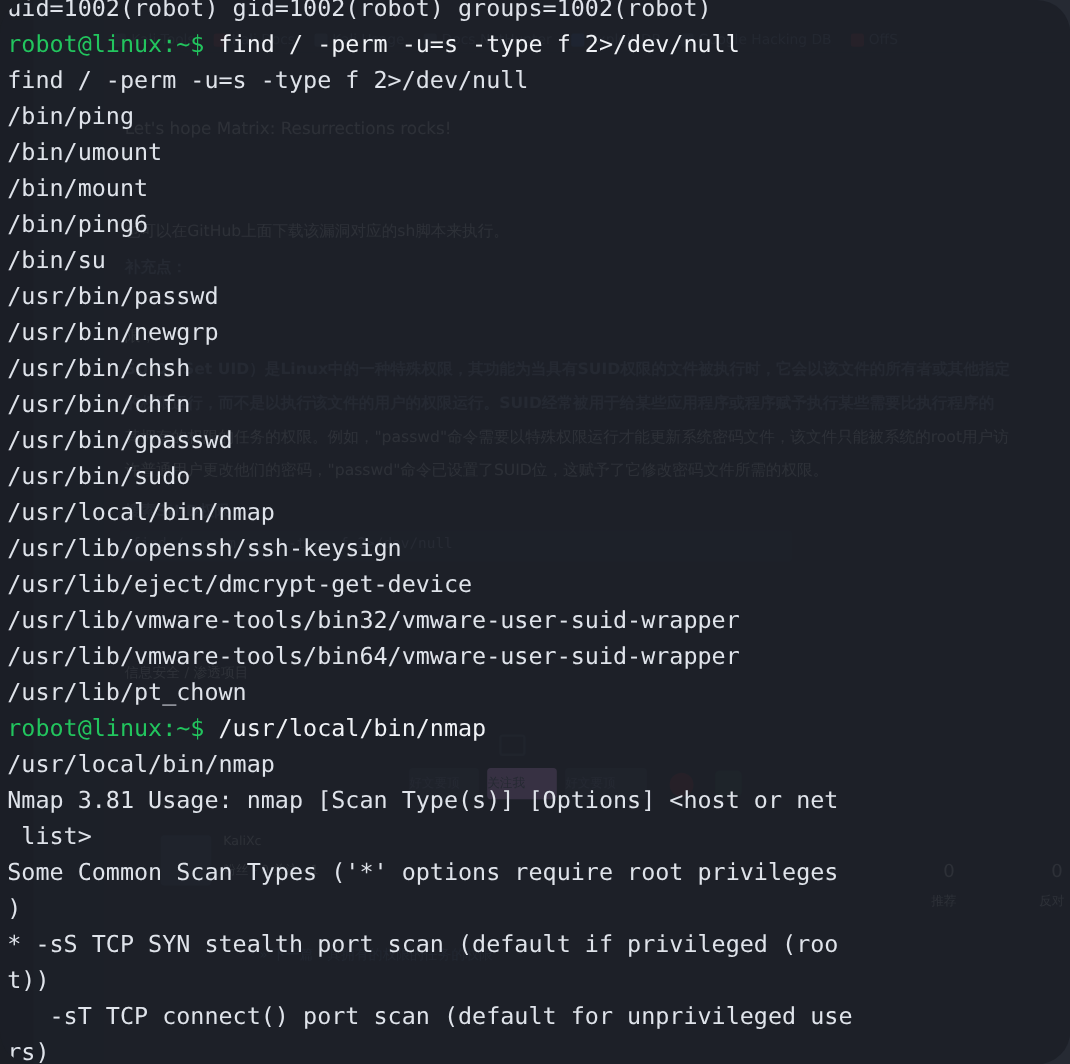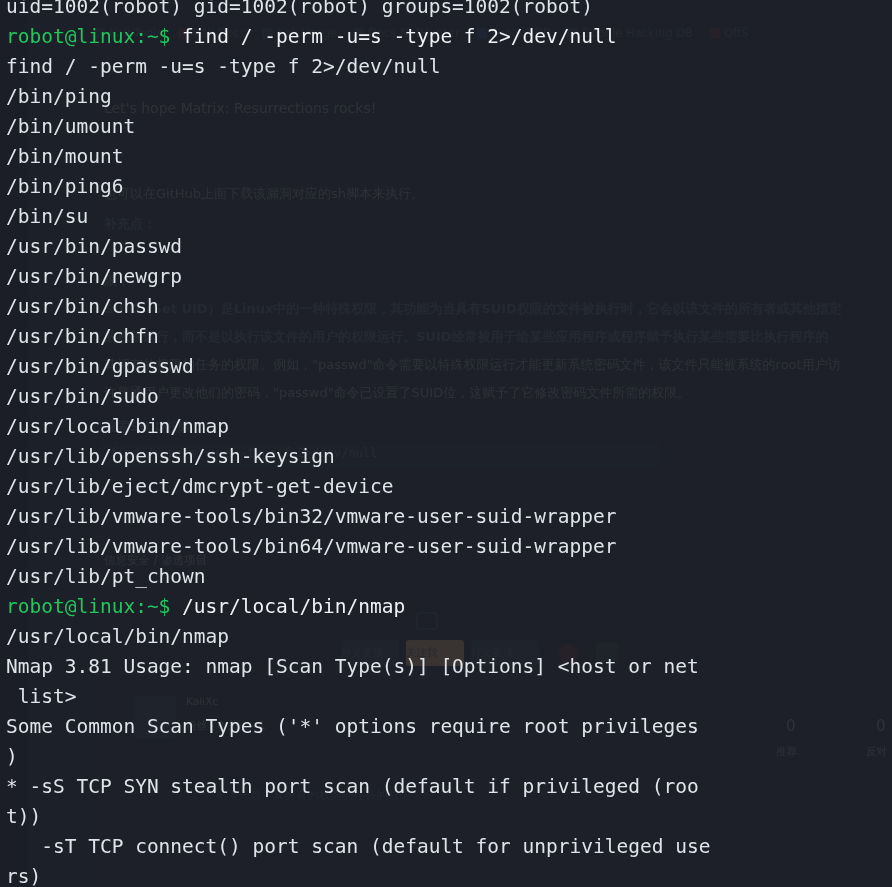--- a/index.html
+++ b/index.html
@@ -83,21 +83,21 @@
 
   .bg-btn {
     position: absolute;
     border-radius: 3px;
     background: #3a3f4b;
     color: #5f6personally;
     font-size: 10.5px;
     display: flex; align-items: center; justify-content: flex-start;
     color: #606878;
   }
-  .bg-btn.red { background: #fdba74; }
+  .bg-btn.red { background: #f0abfc; }
 
   .bg-circle {
     position: absolute;
     border-radius: 50%;
   }
   .bg-avatar {
     position: absolute;
     width: 42px; height: 42px;
     border-radius: 3px;
     background: #3a4150;
@@ -108,20 +108,21 @@
     position: absolute;
     inset: 0;
     background: rgba(28, 31, 39, 0.87);
     font-family: "DejaVu Sans Mono", "Liberation Mono", monospace;
     font-size: 19.5px;
     line-height: 30px;
     color: #e6e9ef;
     padding: 0;
     overflow: hidden;
     white-space: pre;
+    border-radius: 28px;
   }
   #term-body {
     position: absolute;
     left: 6px;
     top: -8px;
     right: 0;
   }
   .tline {
     height: 30px;
     white-space: pre;

